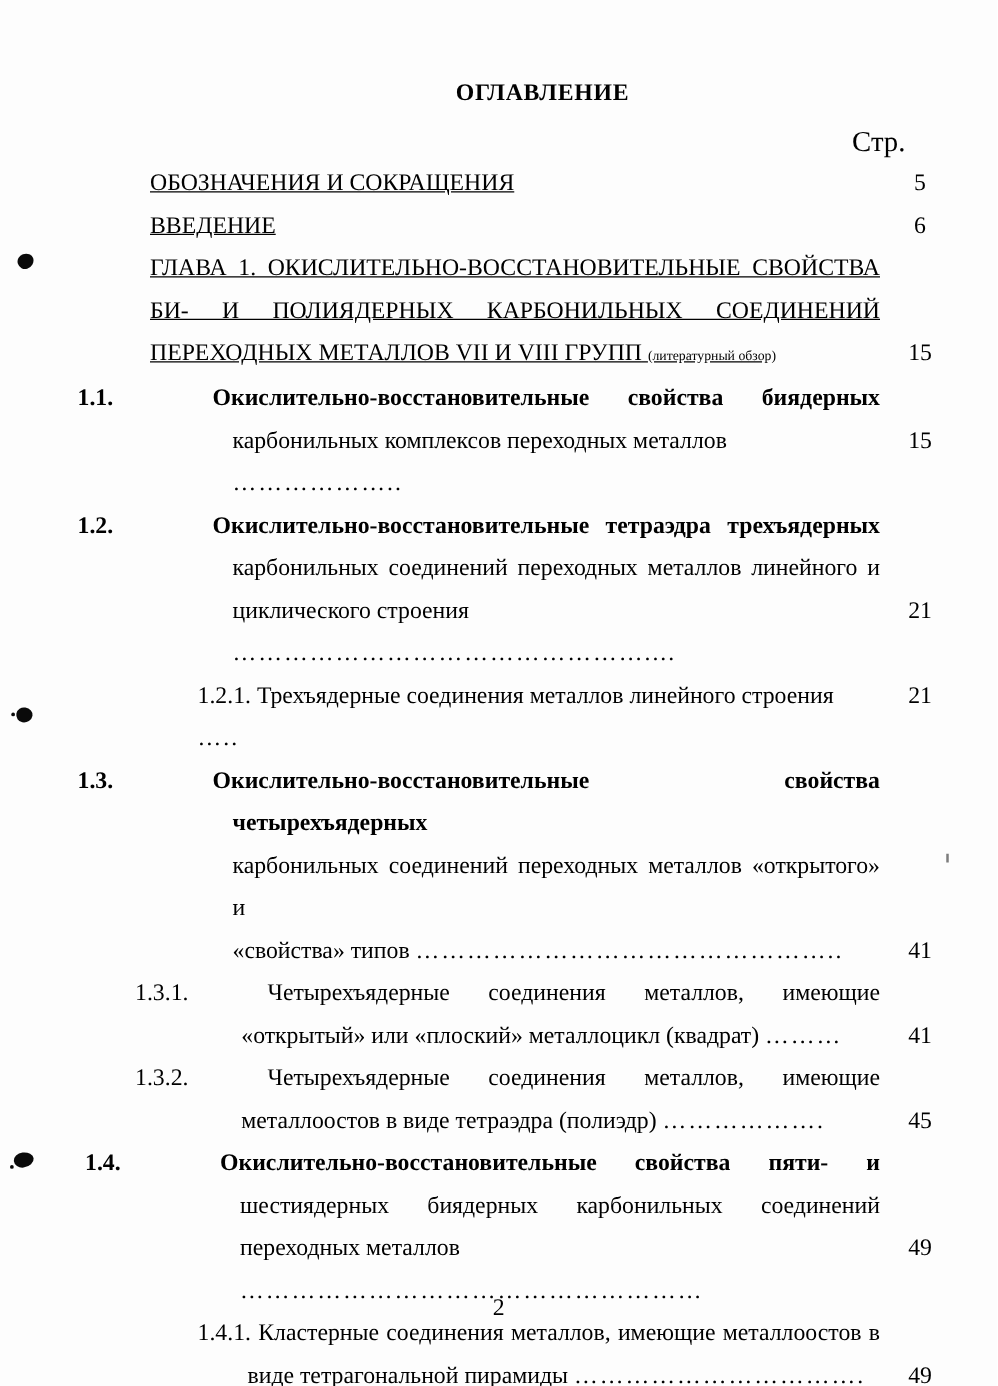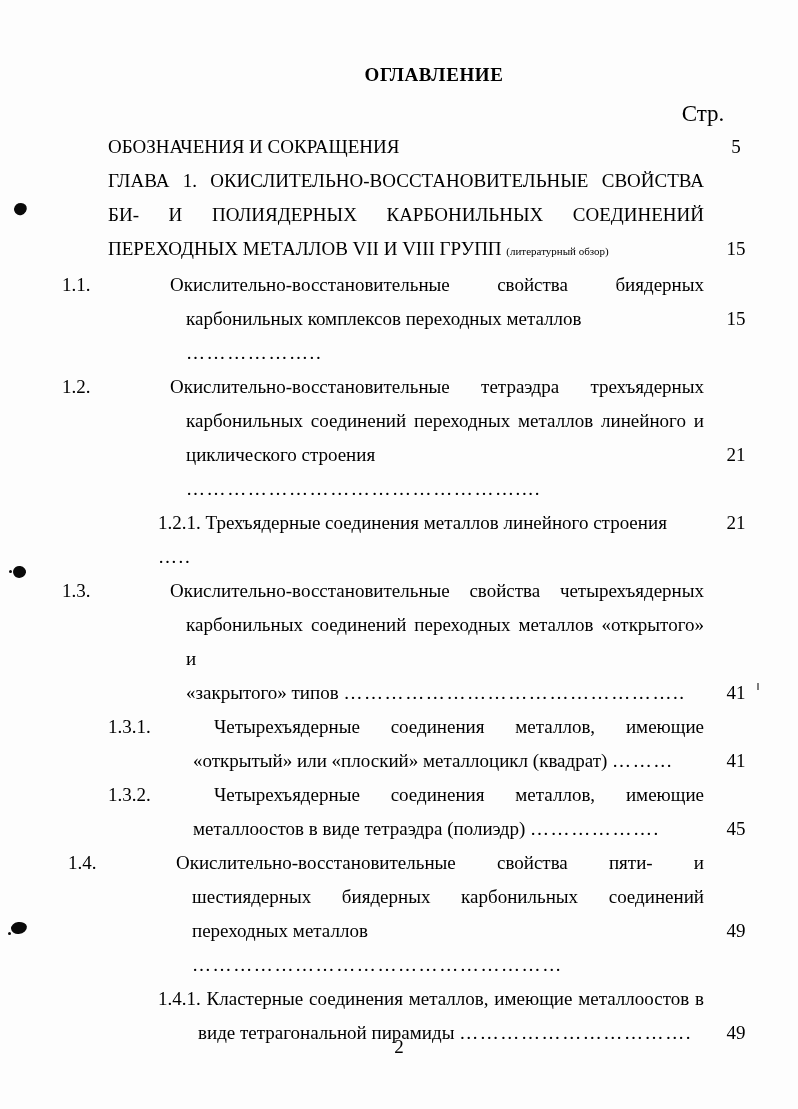--- a/index.html
+++ b/index.html
@@ -74,35 +74,35 @@
     text-align: justify;
     text-align-last: left;
     -webkit-hyphens: none;
     hyphens: none;
   }
   .just.stretch {
     text-align-last: justify;
   }
 
   
-  .lvl0 { margin-left: 0px; }
+  .lvl0 { margin-left: 12px; text-decoration: underline; }
   .lvl1 { margin-left: 16px; }
   .lvl2 { margin-left: 50px; }
   .lvl3 { margin-left: 50px; }
 
   .num-wide {
     display: inline-block;
     min-width: 46px;
   }
   .num-wide3 {
     display: inline-block;
     min-width: 56px;
   }
 
-  .hang1 { padding-left: 62px; text-indent: -62px; }
+  .hang1 { padding-left: 62px; text-indent: -62px; font-weight: bold; }
   .hang3 { padding-left: 50px; text-indent: -50px; }
 
   .leader {
     letter-spacing: 1.6px;
   }
 
   
   .folio {
     position: absolute;
     top: 1036px;
@@ -141,20 +141,24 @@
 
   <div class="col-header">Стр.</div>
 
   <div class="toc">
 
     <div class="row">
       <div class="entry lvl0">ОБОЗНАЧЕНИЯ И СОКРАЩЕНИЯ</div>
       <div class="pageno">5</div>
     </div>
 
+    <div class="row">
+      <div class="entry lvl0">ВВЕДЕНИЕ</div>
+      <div class="pageno">6</div>
+    </div>
 
     <div class="row">
       <div class="entry lvl0 just stretch">ГЛАВА 1. ОКИСЛИТЕЛЬНО-ВОССТАНОВИТЕЛЬНЫЕ СВОЙСТВА</div>
       <div class="pageno"></div>
     </div>
     <div class="row">
       <div class="entry lvl0 just stretch">БИ- И ПОЛИЯДЕРНЫХ КАРБОНИЛЬНЫХ СОЕДИНЕНИЙ</div>
       <div class="pageno"></div>
     </div>
     <div class="row">
@@ -192,21 +196,21 @@
 
     <div class="row">
       <div class="entry lvl1 just stretch hang1"><span class="num-wide">1.3.</span><span>Окислительно-восстановительные свойства четырехъядерных</span></div>
       <div class="pageno"></div>
     </div>
     <div class="row">
       <div class="entry lvl1 just stretch" style="padding-left:62px">карбонильных соединений переходных металлов «открытого» и</div>
       <div class="pageno"></div>
     </div>
     <div class="row">
-      <div class="entry lvl1" style="padding-left:62px"><span>«закрытого» типов</span> <span class="leader">…………………………………………..</span></div>
+      <div class="entry lvl1" style="padding-left:62px"><span>«свойства» типов</span> <span class="leader">…………………………………………..</span></div>
       <div class="pageno">41</div>
     </div>
 
     <div class="row">
       <div class="entry lvl3 just stretch hang3" style="margin-left:50px"><span class="num-wide3">1.3.1.</span><span>Четырехъядерные соединения металлов, имеющие</span></div>
       <div class="pageno"></div>
     </div>
     <div class="row">
       <div class="entry lvl3" style="margin-left:50px;padding-left:35px"><span>«открытый» или «плоский» металлоцикл (квадрат)</span> <span class="leader">………</span></div>
       <div class="pageno">41</div>

